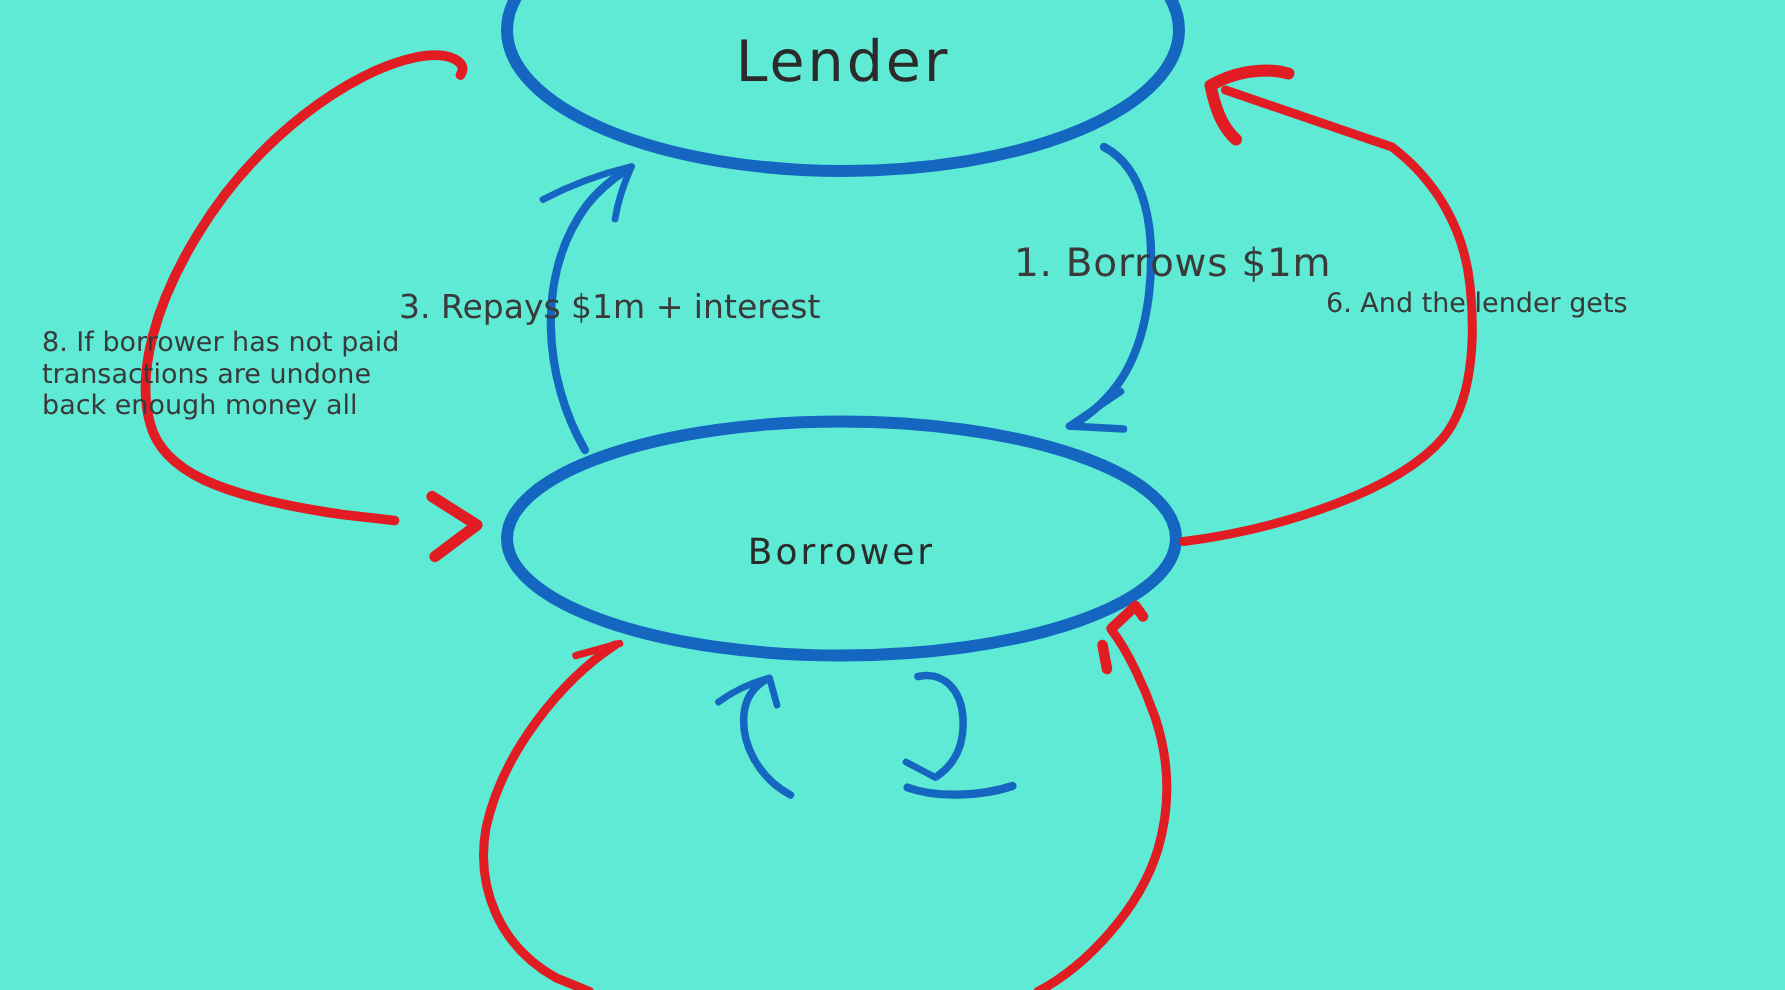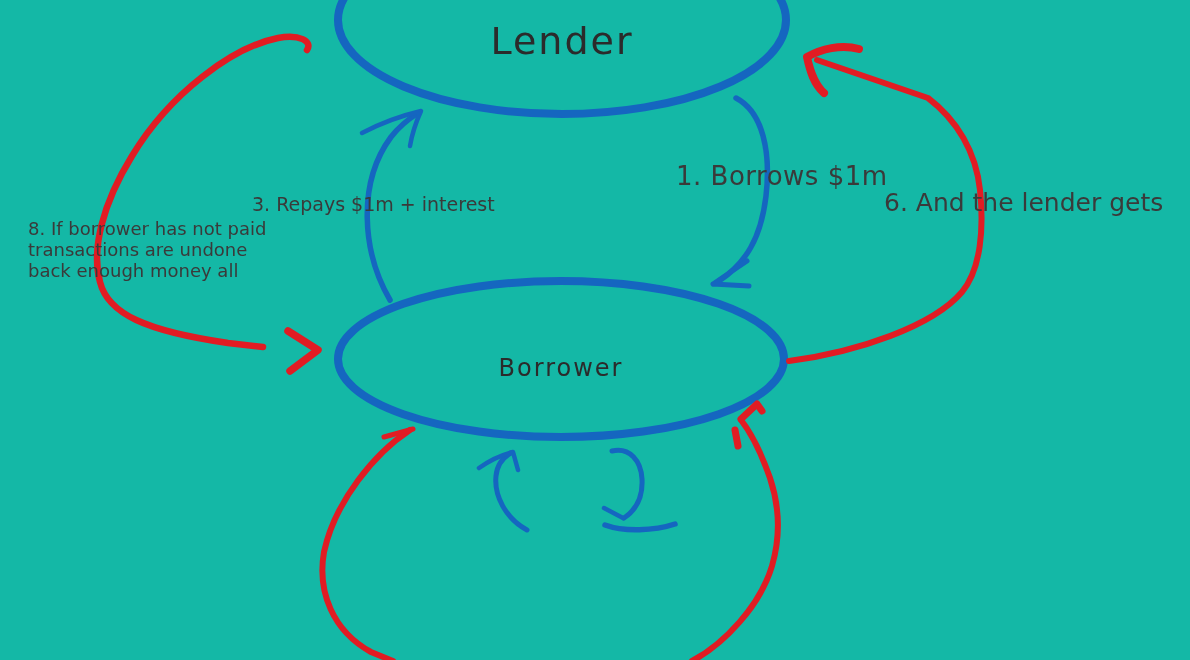--- a/index.html
+++ b/index.html
@@ -1,43 +1,43 @@
 <!DOCTYPE html>
 <html><head>
 <meta charset="utf-8">
 <style>
   html, body { margin: 0; padding: 0; background: #ffffff; }
   .stage {
     position: relative;
     width: 1190px;
     height: 660px;
-    background: #14b8a6;
+    background: #5eead4;
     overflow: hidden;
     font-family: "DejaVu Sans", "Liberation Sans", sans-serif;
   }
   .stage svg { position: absolute; left: 0; top: 0; }
   .label {
     position: absolute;
     color: #3a3a3a;
     white-space: nowrap;
     user-select: none;
   }
   .node-label {
     color: #2b2b2b;
     text-align: center;
     letter-spacing: 2px;
   }
   .lender-label   { left: 437px; top: 19px;  width: 250px; font-size: 38px; }
   .borrower-label { left: 436px; top: 354px; width: 250px; font-size: 24px; }
   .note { line-height: 1.18; }
   .note-1 { left: 676px; top: 161px; font-size: 26px; letter-spacing: 0.5px; }
   .note-2 { left: 376px; top: 542px; font-size: 18px; }
-  .note-3 { left: 252px; top: 193px; font-size: 19px; text-align: right; }
+  .note-3 { left: 266px; top: 193px; font-size: 22px; text-align: right; }
   .note-4 { left: 28px;  top: 218px; font-size: 18px; line-height: 21px; }
-  .note-6 { left: 884px; top: 191px; font-size: 25px; line-height: 24px; }
+  .note-6 { left: 884px; top: 191px; font-size: 18px; line-height: 24px; }
 </style>
 </head>
 <body>
 
 <div class="stage">
 
   <svg width="1190" height="660" viewBox="0 0 1190 660" fill="none" stroke-linecap="round" stroke-linejoin="round">
 
     <ellipse cx="562" cy="20" rx="224" ry="94" stroke-width="8" stroke="#1566c0"></ellipse>
     <ellipse cx="561" cy="359" rx="223" ry="78" stroke-width="8" stroke="#1566c0"></ellipse>

